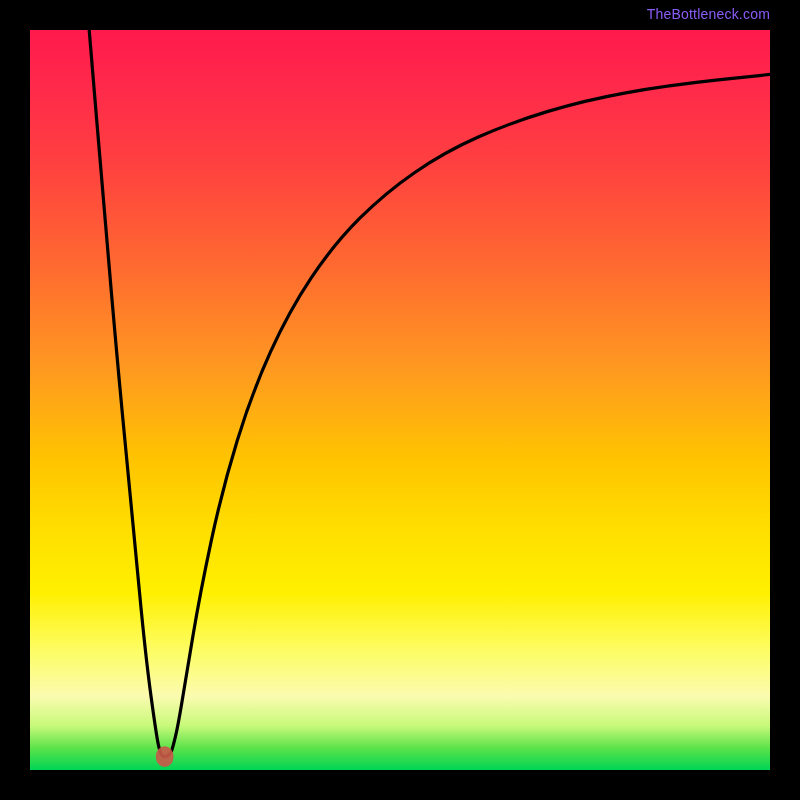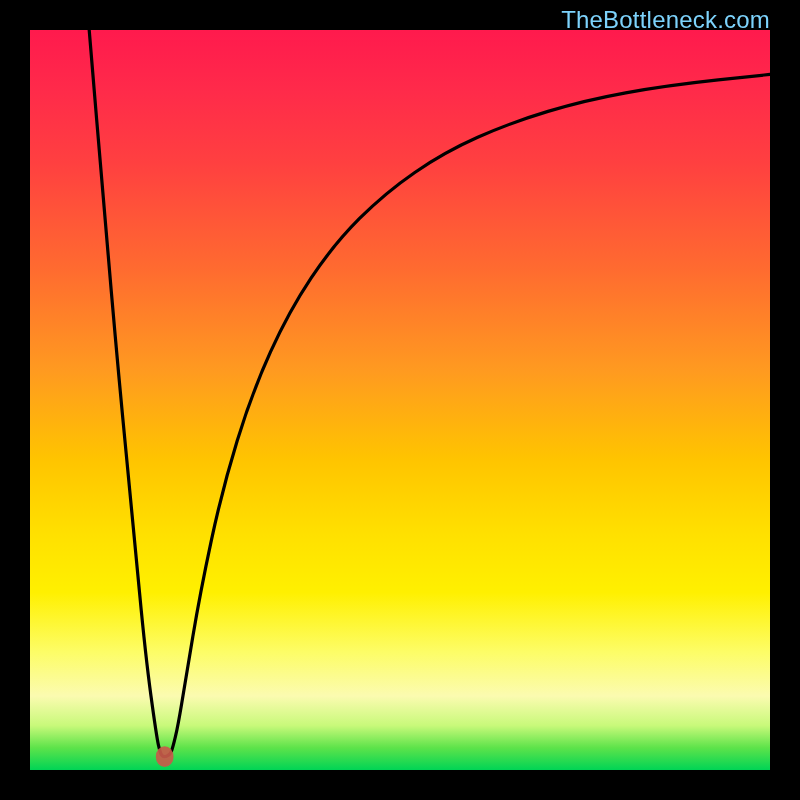--- a/index.html
+++ b/index.html
@@ -48,22 +48,22 @@
   .curve-svg {
     position: absolute;
     inset: 0;
     width: 100%;
     height: 100%;
   }
   .attribution {
     position: absolute;
     top: 6px;
     right: 30px;
-    color: #7dd3fc;
-    font-size: 24px;
+    color: #8b5cf6;
+    font-size: 14px;
     font-weight: 400;
     letter-spacing: 0.2px;
     user-select: none;
   }
 </style>
 </head>
 <body>
 
 <div class="frame">
 

